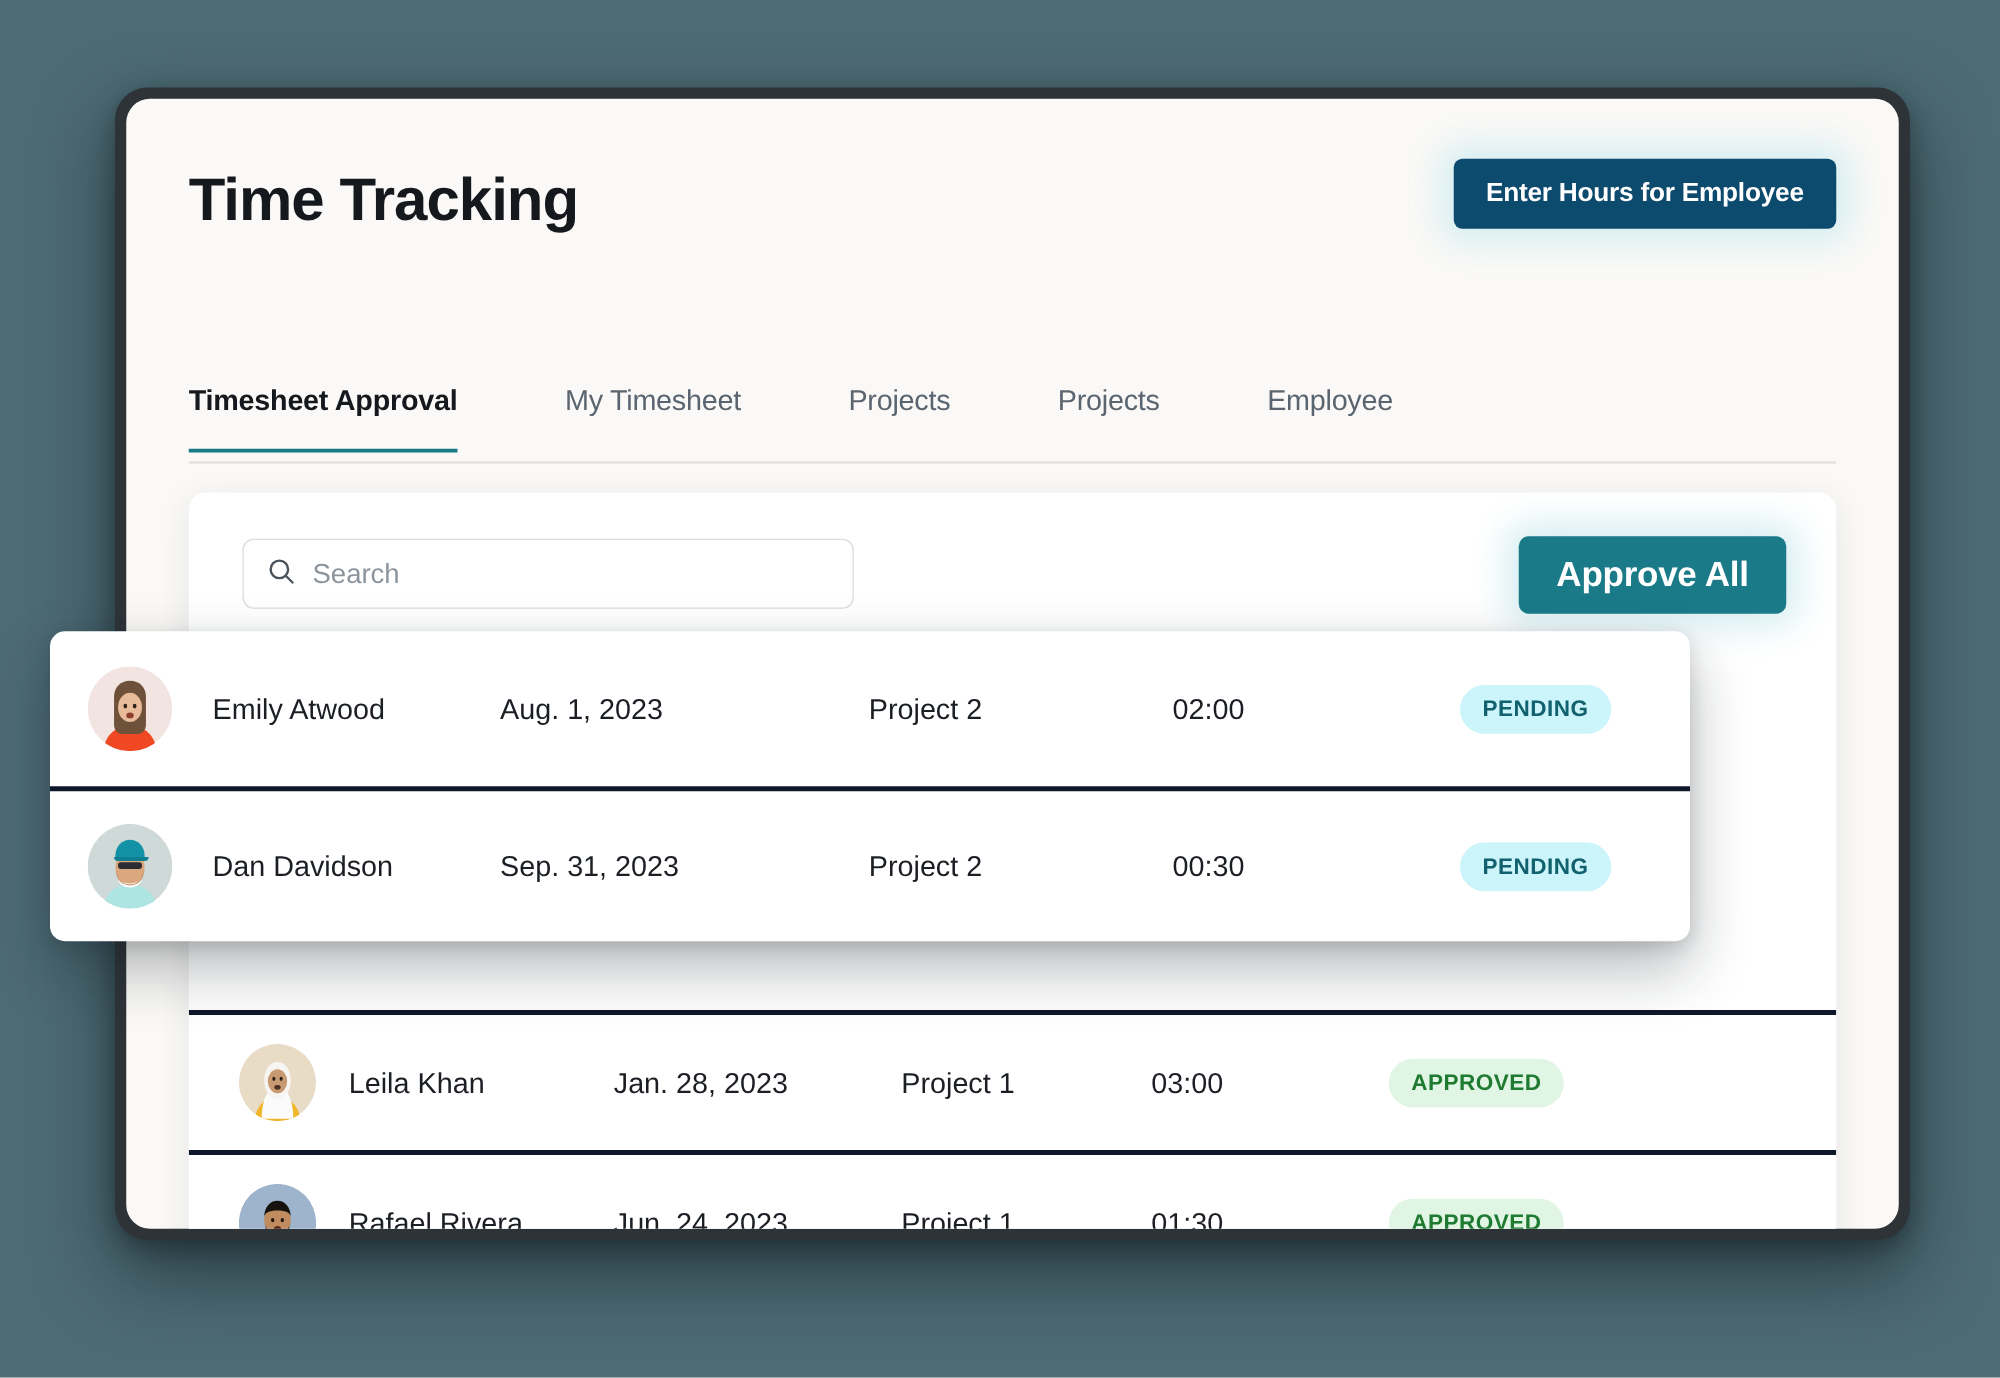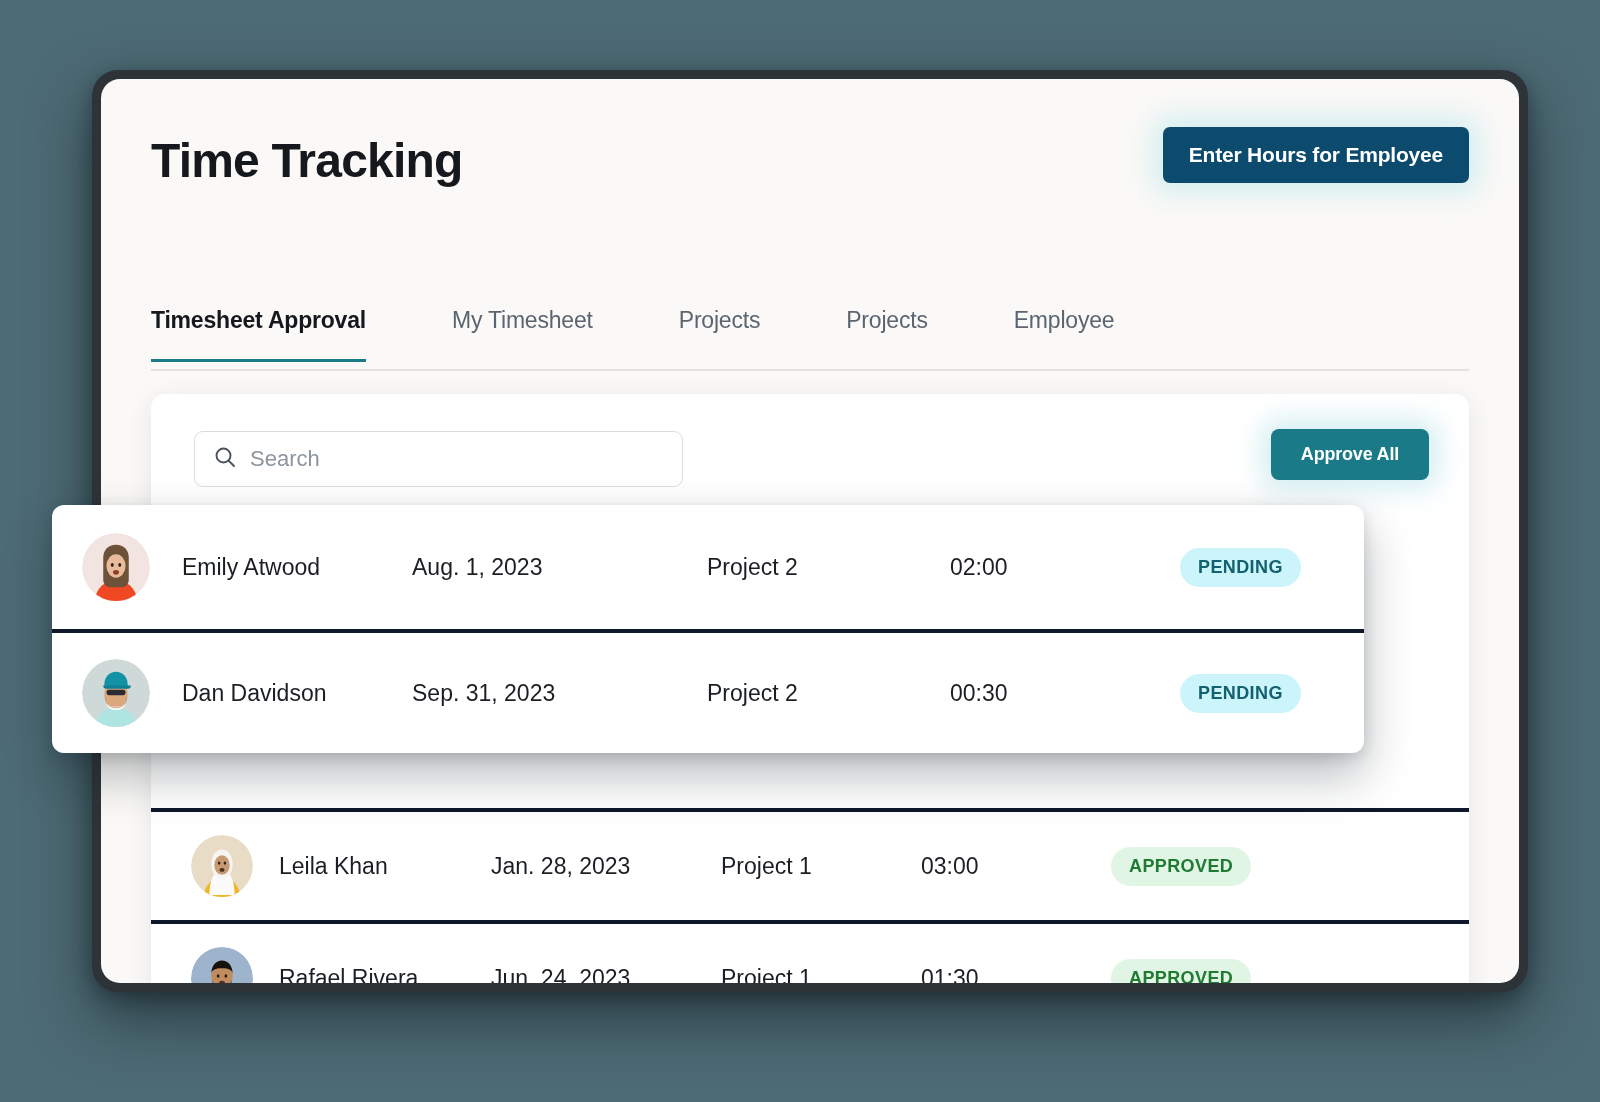--- a/index.html
+++ b/index.html
@@ -164,21 +164,21 @@
 
   #approve-all-button {
     position: absolute;
     right: 40px;
     top: 35px;
     background: #1a7a88;
     color: #ffffff;
     border: none;
     border-radius: 8px;
     font-family: "Liberation Sans", sans-serif;
-    font-size: 18px;
+    font-size: 28px;
     font-weight: 700;
     padding: 15px 30px;
     cursor: pointer;
     letter-spacing: -0.2px;
     box-shadow: 0 0 26px 10px rgba(208,236,241,0.9);
   }
 
   
   .t-row {
     display: flex;
@@ -225,21 +225,21 @@
     font-size: 18px;
     font-weight: 700;
     letter-spacing: 0.4px;
   }
   .badge.pending  { background: #ccf4fb; color: #11616e; }
   .badge.approved { background: #e1f5e4; color: #1f7a32; }
 
   
   #overlay-card {
     position: absolute;
-    left: 52px;
+    left: 40px;
     top: 505px;
     width: 1312px;
     background: #ffffff;
     border-radius: 12px;
     box-shadow: 0 22px 48px rgba(18,26,32,0.30),
                 0 4px 14px rgba(18,26,32,0.14);
     overflow: hidden;
     z-index: 20;
   }
   #overlay-card .data-row {

